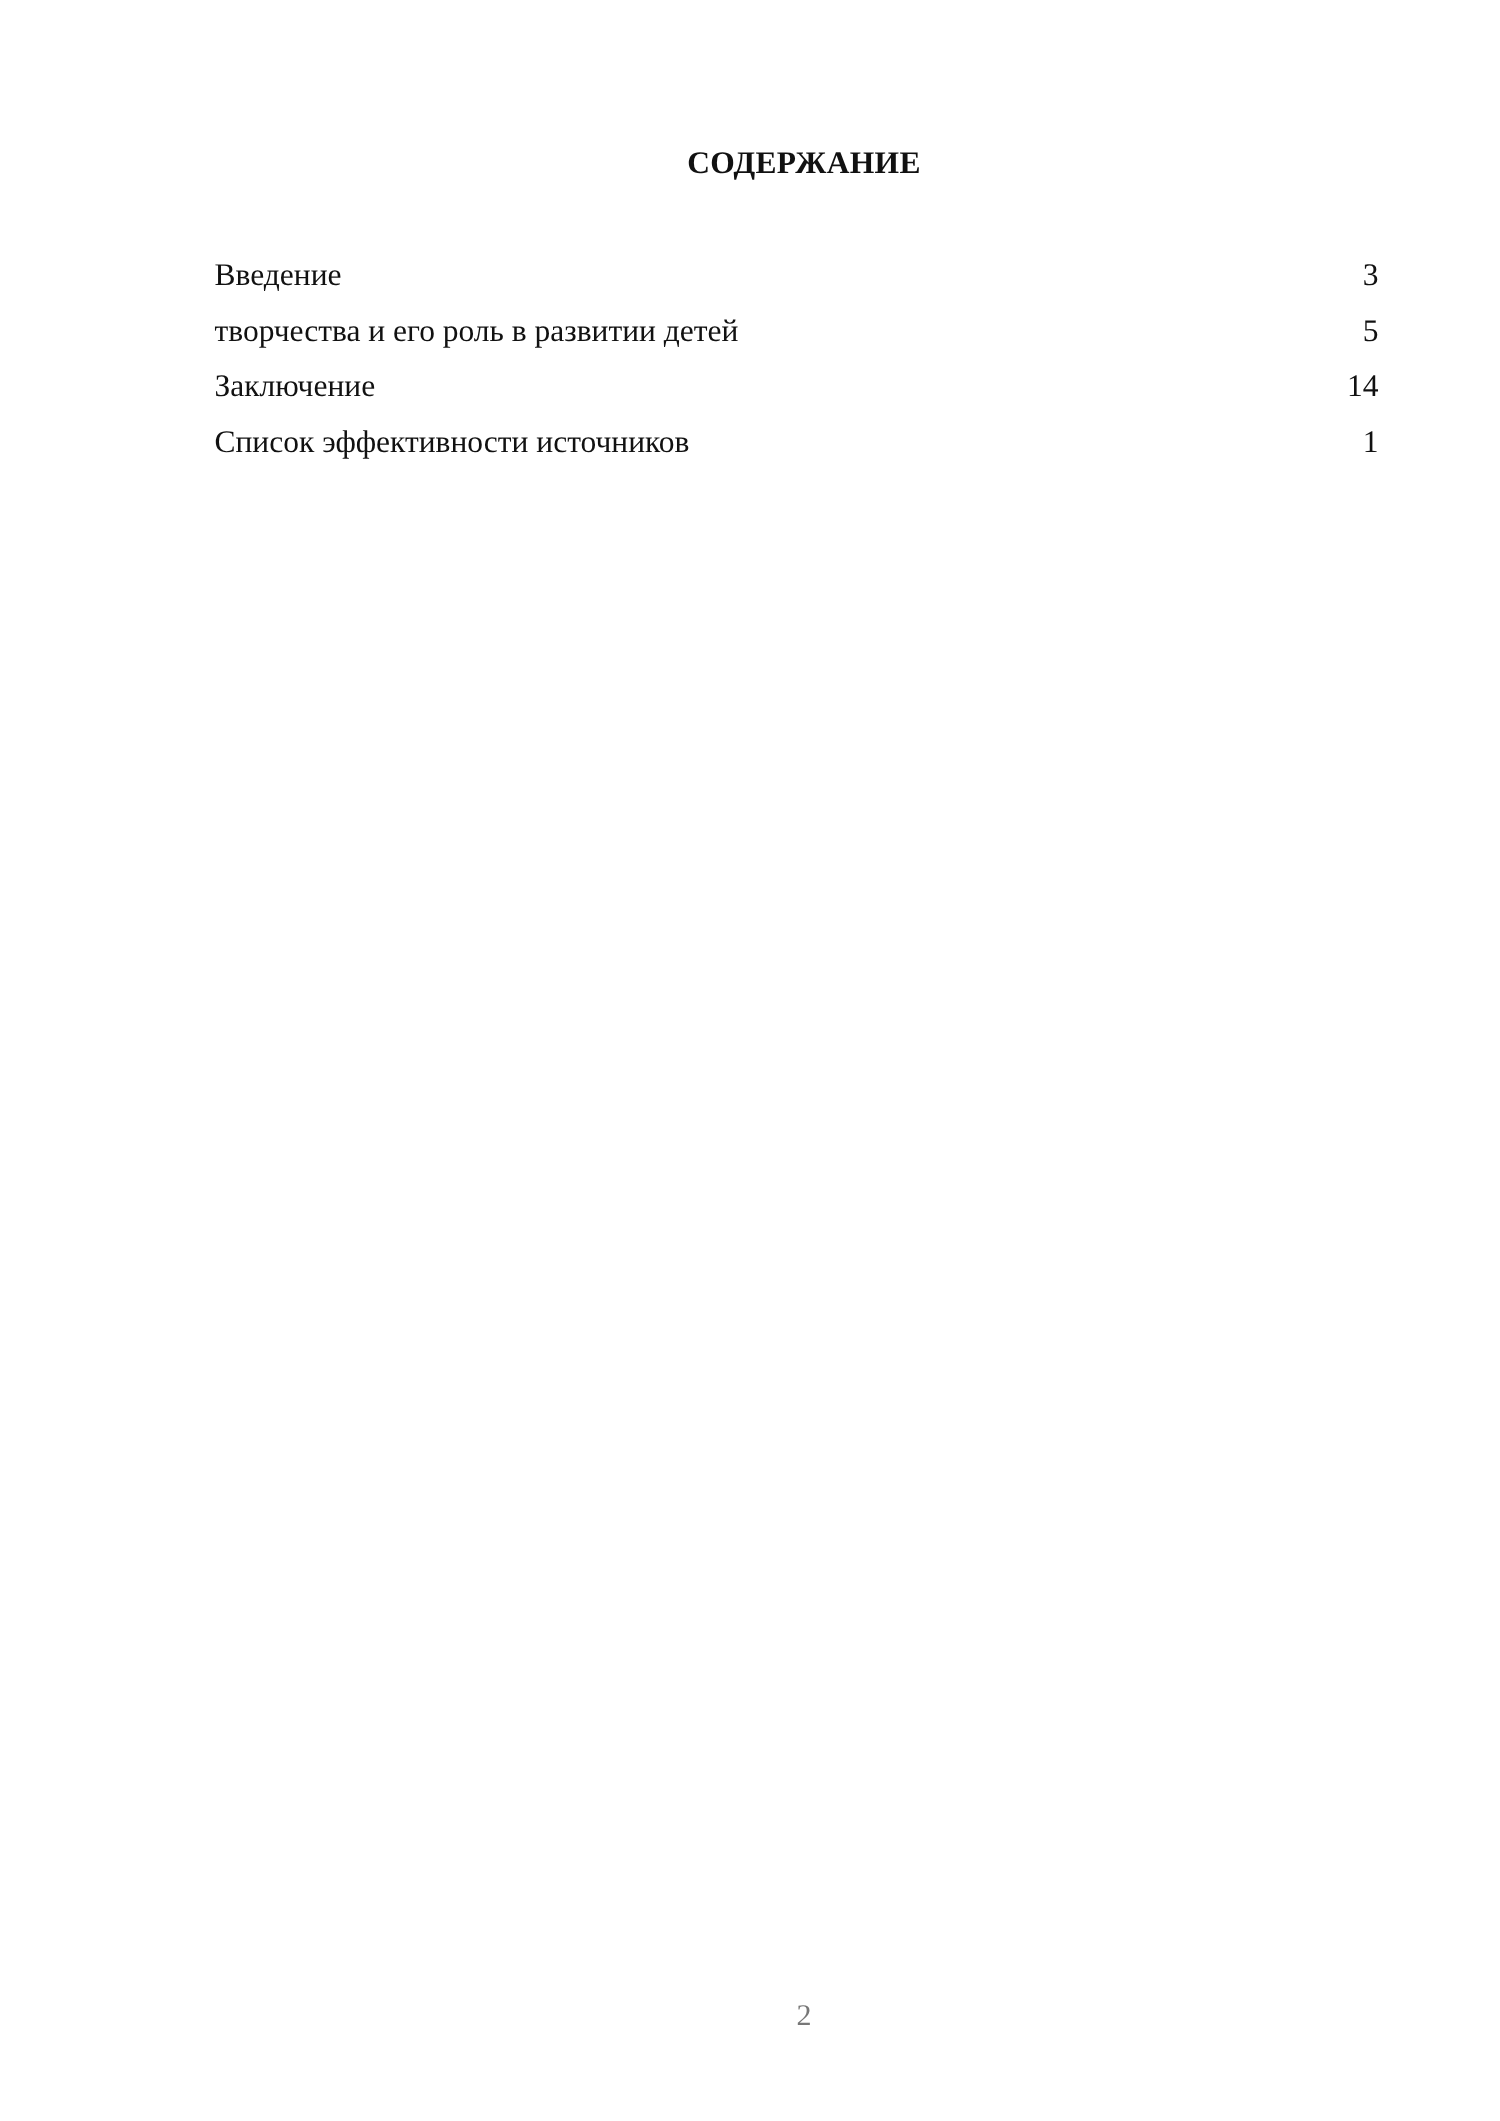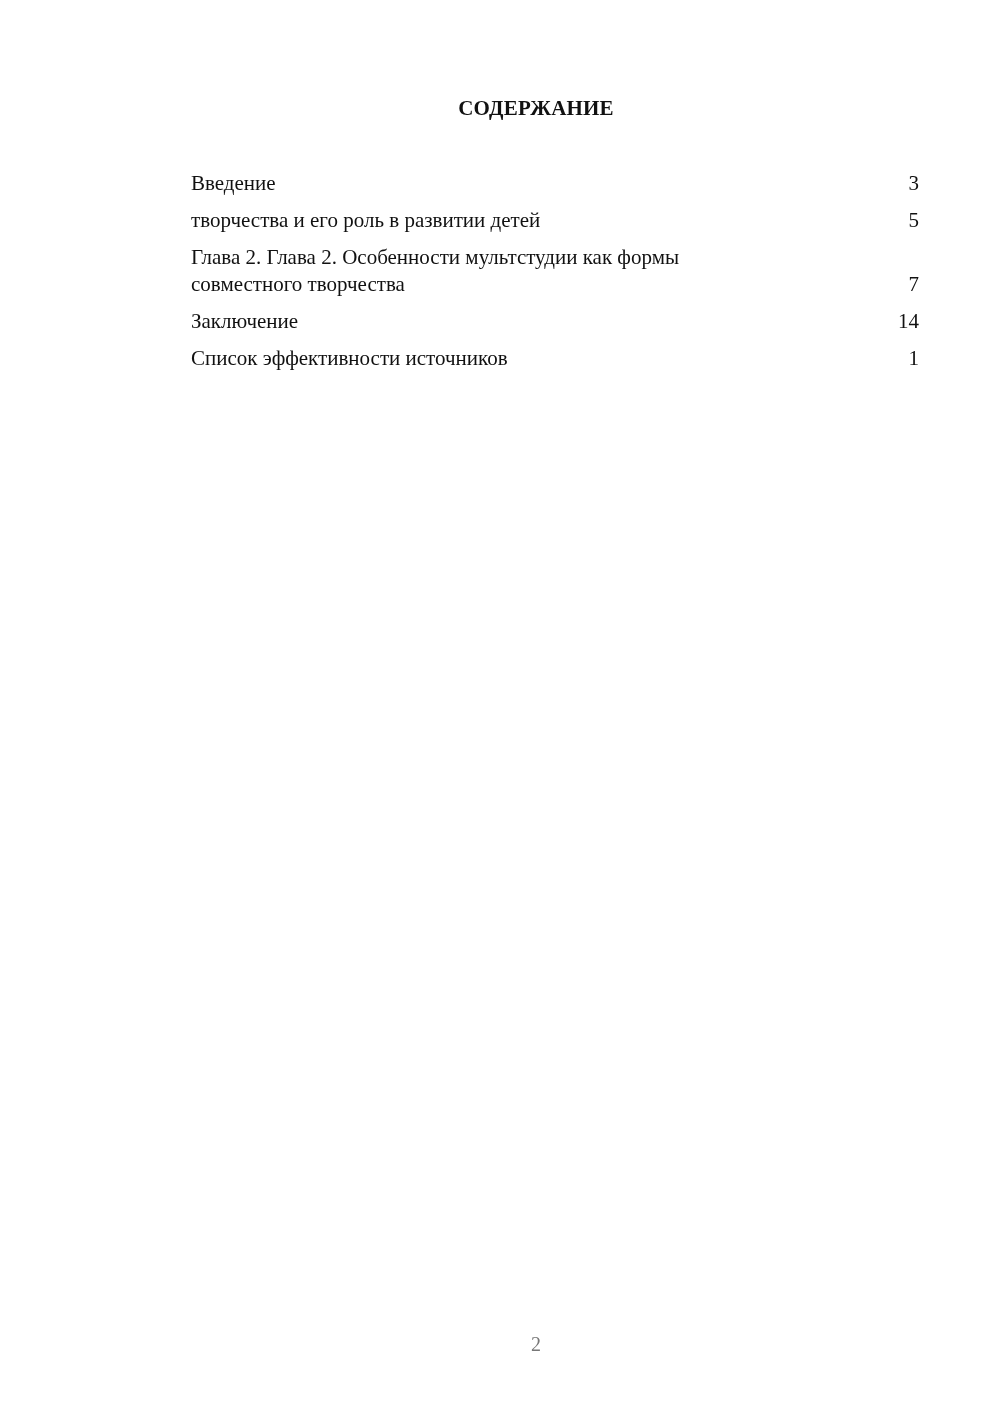--- a/index.html
+++ b/index.html
@@ -4,21 +4,21 @@
 <style>
   html, body { margin: 0; padding: 0; background: #ffffff; }
   body { width: 1000px; height: 1414px; position: relative; overflow: hidden;
          font-family: "Liberation Serif", "DejaVu Serif", serif; color: #111; }
   .title { position: absolute; top: 96px; left: 0; width: 1072px; text-align: center;
            font-weight: bold; font-size: 21px; letter-spacing: 0.2px; }
   .toc { position: absolute; top: 170px; left: 143px; width: 776px; }
   .entry { display: flex; align-items: flex-end; font-size: 21px; line-height: 27px;
            margin-bottom: 10px; }
   .entry .txt { flex: 1; }
-  .entry .line { display: block; white-space: nowrap; margin-left: 48px; }
+  .entry .line { display: block; white-space: nowrap; }
   .entry .pg { width: 40px; text-align: right; }
   .pagenum { position: absolute; top: 1333px; left: 0; width: 1072px; text-align: center;
              font-size: 20px; color: #777; }
 </style>
 </head>
 <body>
 
 <div class="title">СОДЕРЖАНИЕ</div>
 
 <div class="toc">
@@ -29,27 +29,20 @@
     <div class="pg">3</div>
   </div>
   <div class="entry">
     <div class="txt">
       <span class="line">творчества и его роль в развитии детей</span>
     </div>
     <div class="pg">5</div>
   </div>
   <div class="entry">
     <div class="txt">
-      <span class="line">Глава 2. Глава 2. Особенности мультстудии как формы</span>
-      <span class="line">совместного творчества</span>
-    </div>
-    <div class="pg">7</div>
-  </div>
-  <div class="entry">
-    <div class="txt">
         <span class="line">Заключение</span>
       </div>
     <div class="pg">14</div>
   </div>
   <div class="entry">
     <div class="txt">
         <span class="line">Список эффективности источников</span>
       </div>
     <div class="pg">1</div>
   </div>

